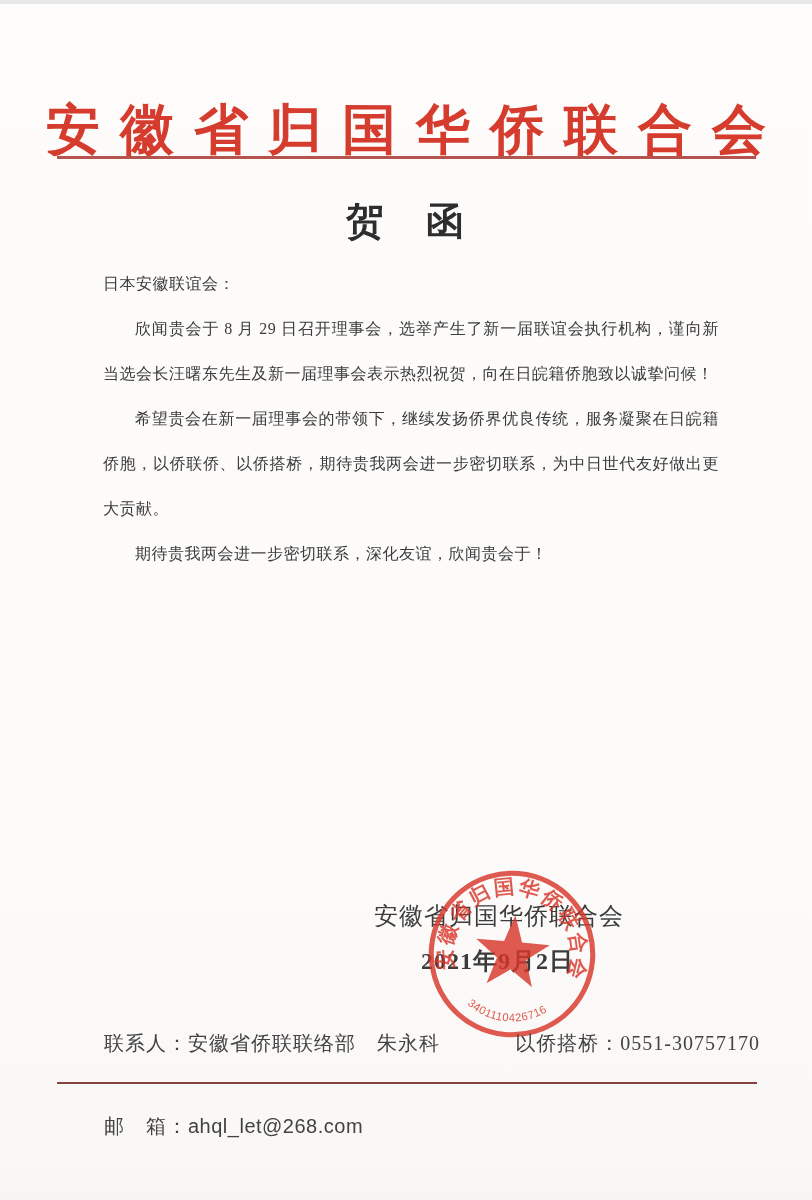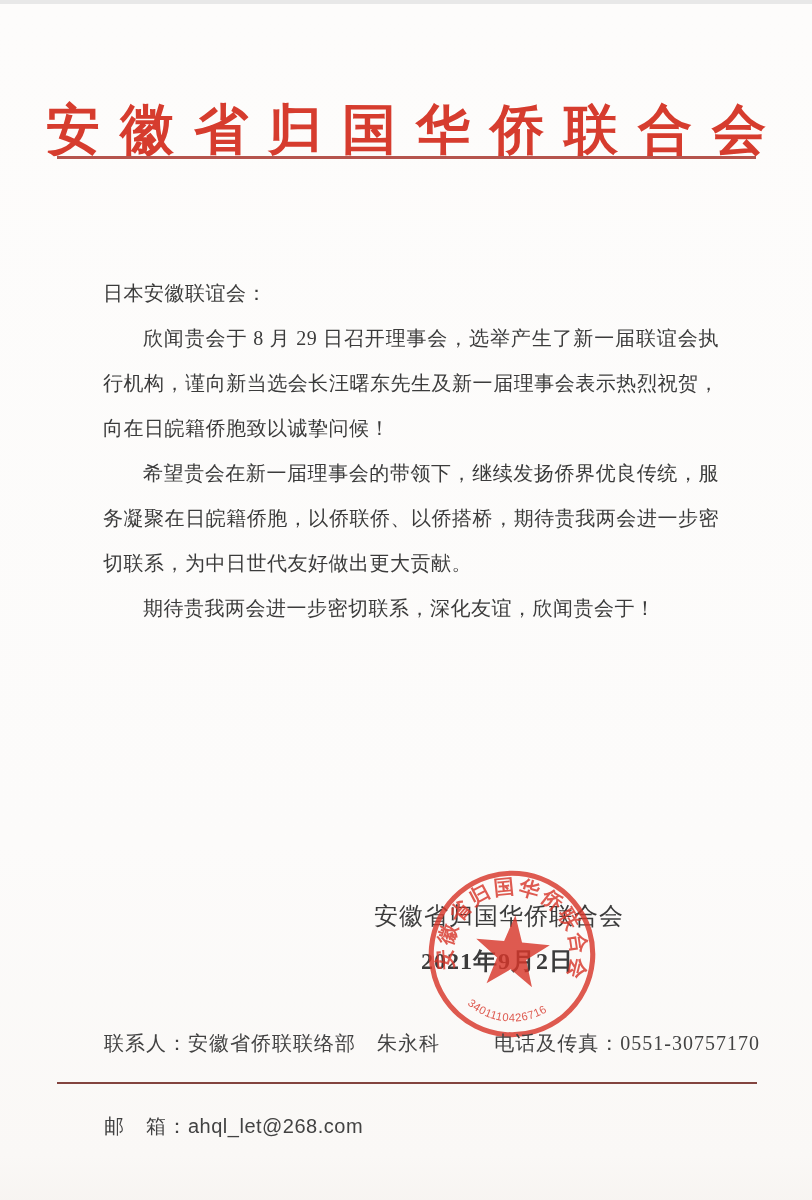--- a/index.html
+++ b/index.html
@@ -51,24 +51,24 @@
     text-align: center;
     font-size: 38px;
     font-weight: bold;
     color: #2d2d2d;
     letter-spacing: 2px;
   }
 
   
   .letter-body {
     position: absolute;
-    top: 267px;
+    top: 257px;
     left: 103px;
     width: 616px;
-    font-size: 20px;
+    font-size: 16px;
     line-height: 45px;
     letter-spacing: 0.5px;
     color: #3b3b3b;
     text-align: justify;
   }
   .letter-body p {
     margin: 0;
     text-indent: 2em;
   }
   .letter-body p.salutation {
@@ -142,20 +142,21 @@
 </style>
 </head>
 <body>
 
 <div class="paper">
 
   <div class="org-title">安徽省归国华侨联合会</div>
 
   <div class="header-rule"></div>
 
+  <div class="letter-title">贺　函</div>
 
   <div class="letter-body">
     <p class="salutation">日本安徽联谊会：</p>
     <p>欣闻贵会于 8 月 29 日召开理事会，选举产生了新一届联谊会执行机构，谨向新当选会长汪曙东先生及新一届理事会表示热烈祝贺，向在日皖籍侨胞致以诚挚问候！</p>
     <p>希望贵会在新一届理事会的带领下，继续发扬侨界优良传统，服务凝聚在日皖籍侨胞，以侨联侨、以侨搭桥，期待贵我两会进一步密切联系，为中日世代友好做出更大贡献。</p>
     <p>期待贵我两会进一步密切联系，深化友谊，欣闻贵会于！</p>
   </div>
 
   <div class="signature-line">安徽省归国华侨联合会</div>
 
@@ -176,21 +177,21 @@
     </text>
   </svg>
 
   <div class="footer-rule"></div>
 
   <div class="footer-row1">
     <span>
       <span>联系人：</span><span>安徽省侨联联络部　朱永科</span>
     </span>
     <span>
-      <span>电话及传真：</span><span>0551-30757170</span>
+      <span>以侨搭桥：</span><span>0551-30757170</span>
     </span>
   </div>
 
   <div class="footer-row2">
     <span>邮　箱：</span><span class="email">ahql_let@268.com</span>
   </div>
 
 </div>
 
 </body></html>

